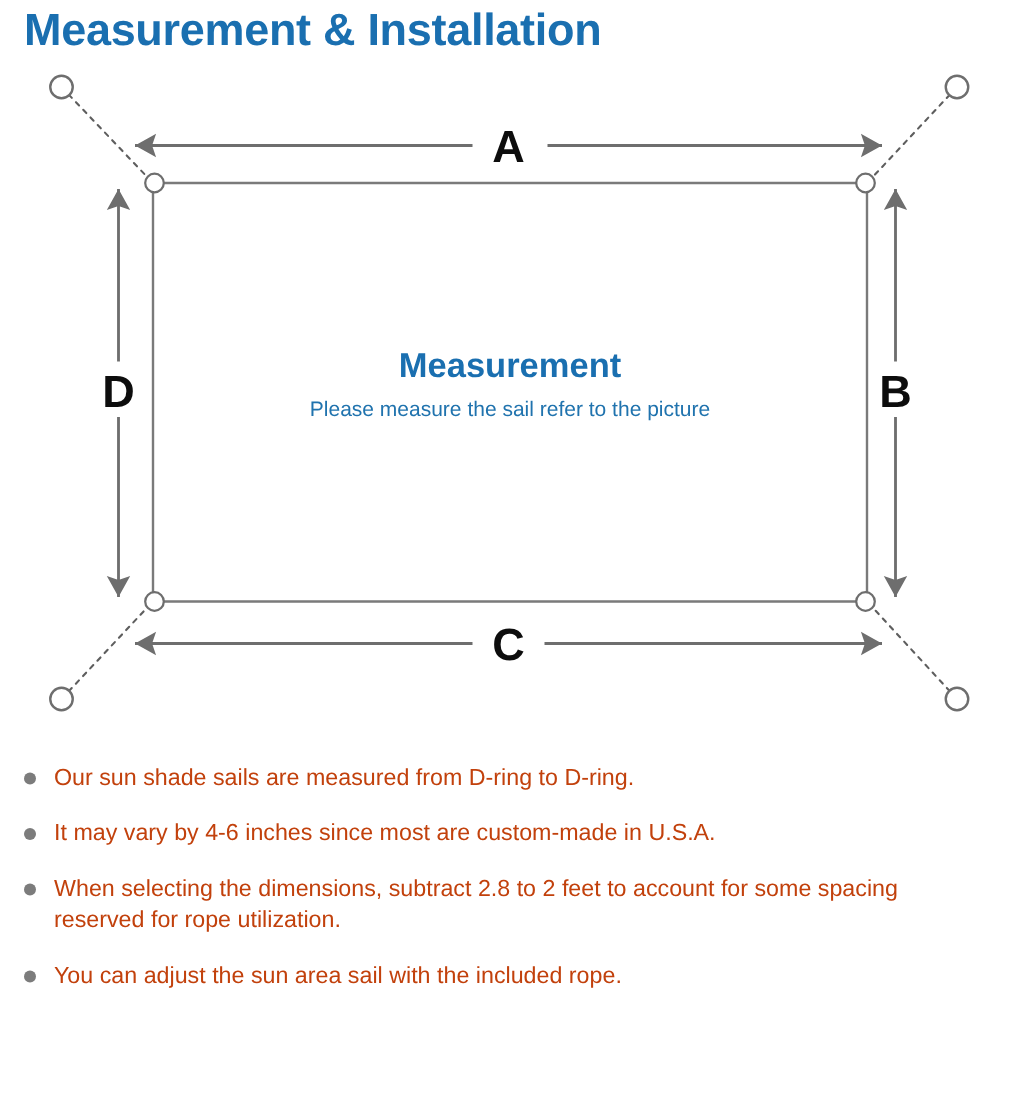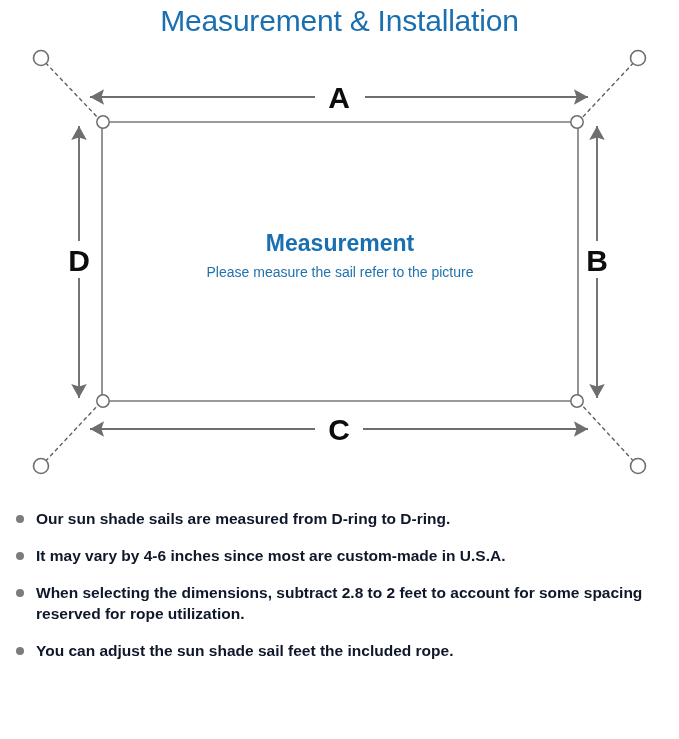--- a/index.html
+++ b/index.html
@@ -9,26 +9,25 @@
   }
   body {
     width: 679px;
     height: 739px;
     font-family: "Liberation Sans", sans-serif;
     color: #3f3f3f;
     overflow: hidden;
     position: relative;
   }
   #page-title {
-    text-align: center;
     color: #1a6fb0;
     font-size: 30px;
-    font-weight: normal;
+    font-weight: bold;
     letter-spacing: -0.2px;
-    margin: 4px 0 0 0;
+    margin: 4px 0 0 16px;
     padding: 0;
     line-height: 34px;
   }
   #diagram-wrap {
     width: 679px;
     height: 470px;
     position: relative;
   }
   svg#sail-diagram {
     display: block;
@@ -54,22 +53,21 @@
     list-style: none;
     margin: 0;
     padding: 0 18px 0 14px;
   }
   #notes-list li {
     position: relative;
     padding-left: 22px;
     margin-bottom: 16px;
     font-size: 15.5px;
     line-height: 21px;
-    color: #0f172a;
-    font-weight: bold;
+    color: #c2410c;
   }
   #notes-list li::before {
     content: "";
     position: absolute;
     left: 2px;
     top: 7px;
     width: 8px;
     height: 8px;
     border-radius: 50%;
     background: #7c7c7c;
@@ -134,14 +132,14 @@
 
     <text class="svg-center-title" x="340" y="213" text-anchor="middle">Measurement</text>
     <text class="svg-center-sub" x="340" y="239" text-anchor="middle">Please measure the sail refer to the picture</text>
   </svg>
 </div>
 
 <ul id="notes-list">
   <li>Our sun shade sails are measured from D-ring to D-ring.</li>
   <li>It may vary by 4-6 inches since most are custom-made in U.S.A.</li>
   <li>When selecting the dimensions, subtract 2.8 to 2 feet to account for some spacing reserved for rope utilization.</li>
-  <li>You can adjust the sun shade sail feet the included rope.</li>
+  <li>You can adjust the sun area sail with the included rope.</li>
 </ul>
 
 </body></html>

